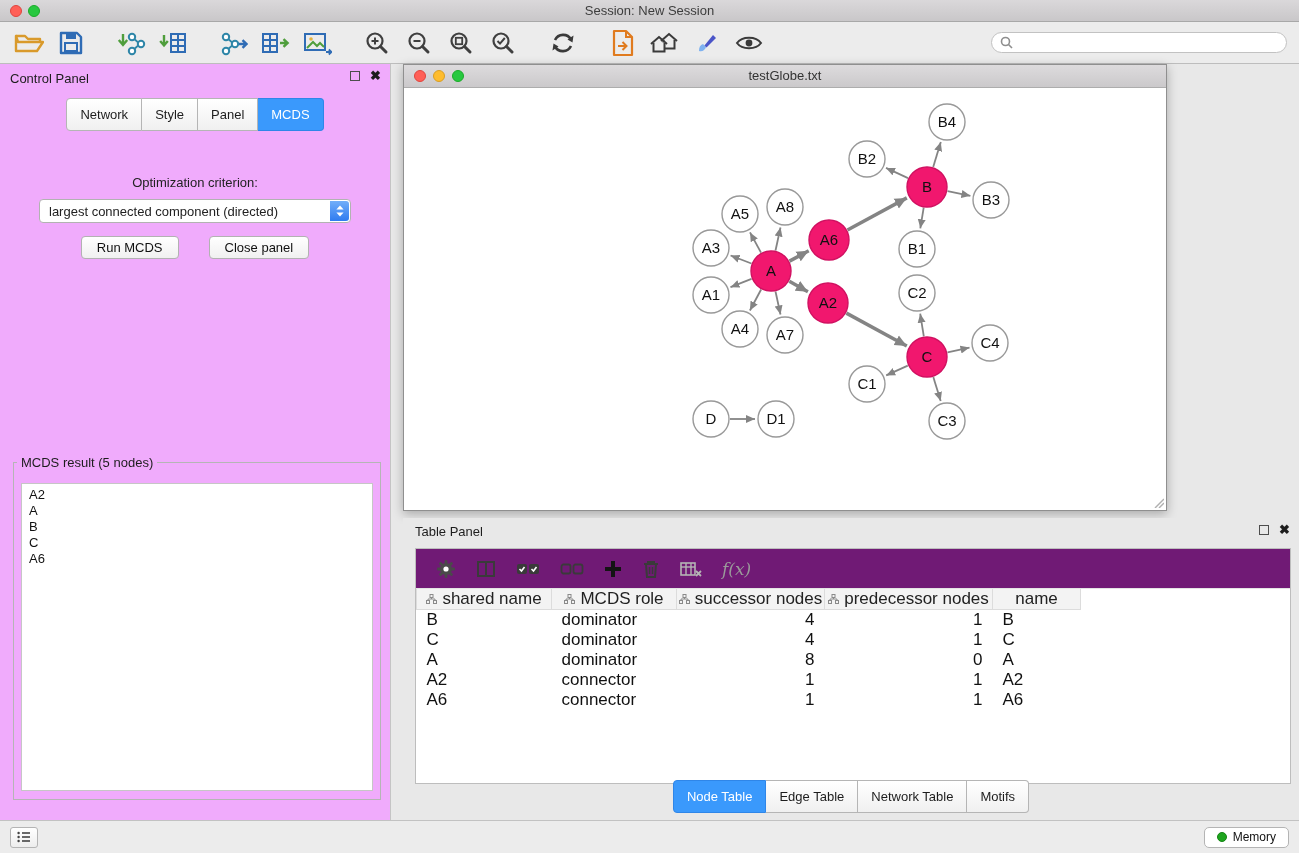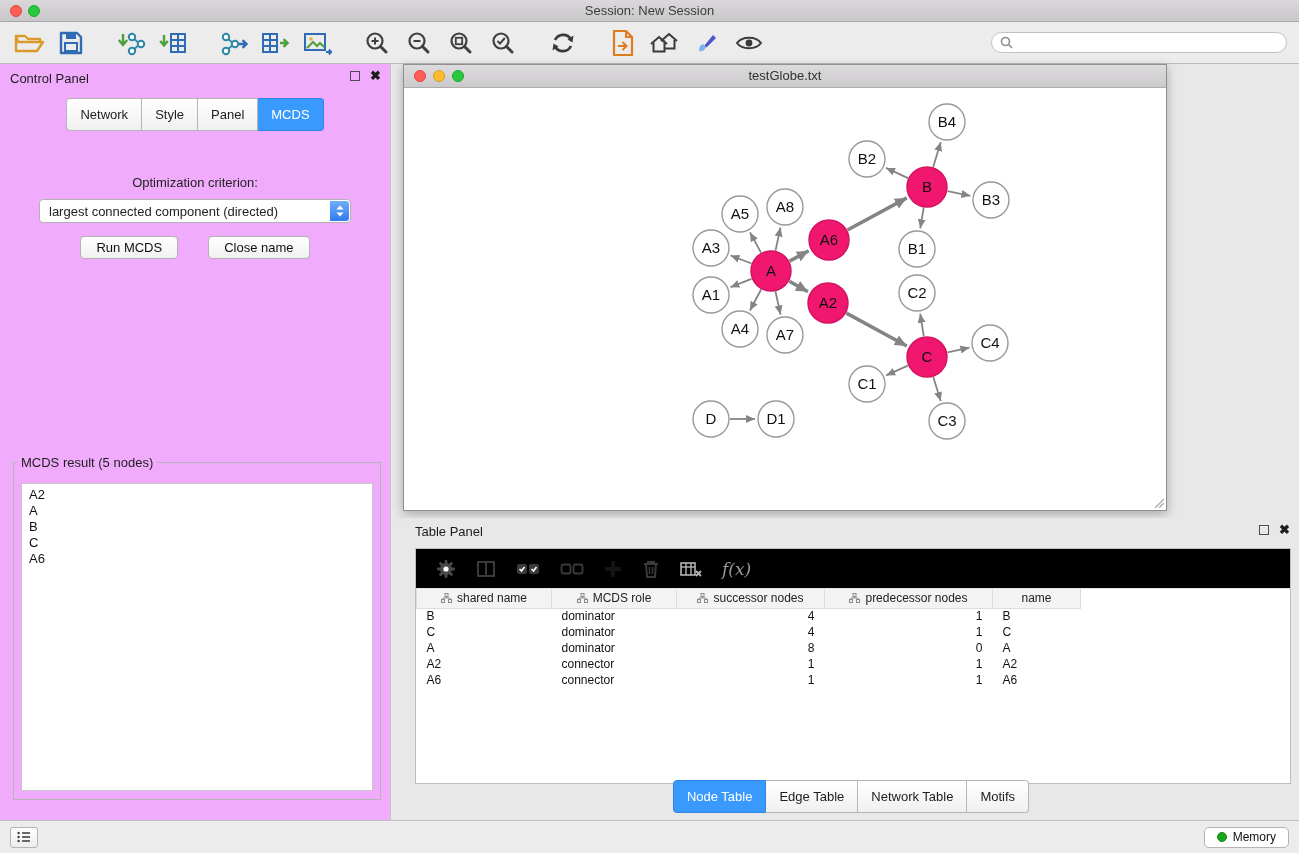--- a/index.html
+++ b/index.html
@@ -44,26 +44,26 @@
   
   .net-window{position:absolute;left:403px;top:64px;width:764px;height:447px;background:#fff;border:1px solid #8f8f8f;box-shadow:0 3px 10px rgba(0,0,0,0.28);}
   .net-titlebar{position:relative;height:23px;background:linear-gradient(#dddbdd,#cbc9cb);border-bottom:1px solid #adadad;text-align:center;font-size:13px;color:#333;line-height:22px;}
   .net-traffic{position:absolute;left:10px;top:5px;display:flex;gap:7px;}
   .net-canvas{position:absolute;top:24px;left:0;right:0;bottom:0;background:#fff;overflow:hidden;}
   .resize-grip{position:absolute;right:2px;bottom:2px;width:12px;height:12px;}
 
   
   .table-panel{position:absolute;left:403px;top:518px;right:0;bottom:33px;background:#e8e8e8;}
   .tp-header{position:relative;height:26px;padding:6px 12px 0;font-size:13px;color:#1d1d1d;}
-  .tp-body{position:absolute;left:12px;right:8px;top:30px;bottom:36px;background:#000000;border:1px solid #bdbdbd;overflow:hidden;}
+  .tp-body{position:absolute;left:12px;right:8px;top:30px;bottom:36px;background:#701a75;border:1px solid #bdbdbd;overflow:hidden;}
   .tp-toolbar{height:40px;display:flex;align-items:center;gap:20px;padding:0 20px;border-bottom:1px solid #e4e4e4;}
   .tp-tool{display:flex;align-items:center;justify-content:center;}
   .fx{font-family:"DejaVu Serif",serif;font-style:italic;font-size:17px;color:#9a9a9a;}
   .tp-table{position:absolute;left:0;right:0;top:40px;bottom:0;overflow:hidden;background:#fff;}
-  table.data{border-collapse:collapse;font-size:12px;table-layout:fixed;width:100%;}
+  table.data{border-collapse:collapse;font-size:17px;table-layout:fixed;width:100%;}
   table.data th{background:#f3f3f3;border:1px solid #dcdcdc;border-top:none;font-weight:normal;height:19px;color:#222;}
   table.data th .th-inner{display:flex;align-items:center;justify-content:center;gap:5px;}
   table.data th.filler{background:#fff;border:none;}
   table.data td{height:16px;padding:0 10px;color:#111;white-space:nowrap;overflow:hidden;}
   td.num{text-align:right;}
   .tp-tabs{position:absolute;bottom:7px;left:0;right:0;display:flex;justify-content:center;}
 
   
   .statusbar{position:absolute;left:0;right:0;bottom:0;height:33px;background:#ececec;border-top:1px solid #c2c2c2;display:flex;align-items:center;padding:0 10px;}
   .list-btn{width:28px;height:21px;border:1px solid #b4b4b4;border-radius:3px;background:linear-gradient(#ffffff,#ededed);display:flex;align-items:center;justify-content:center;}
@@ -252,21 +252,21 @@
     <span>largest connected component (directed)</span>
     <span class="dd-stepper">
       <svg width="8" height="12" viewBox="0 0 8 12">
         <polygon points="4,0.5 7.6,4.6 0.4,4.6" fill="#fff"></polygon>
         <polygon points="0.4,7.4 7.6,7.4 4,11.5" fill="#fff"></polygon>
       </svg>
     </span>
   </div>
   <div class="btn-row">
     <button class="btn">Run MCDS</button>
-    <button class="btn">Close name</button>
+    <button class="btn">Close panel</button>
   </div>
   <fieldset class="result">
     <legend>MCDS result (5 nodes)</legend>
     <div class="result-list">
       <div>A2</div>
       <div>A</div>
       <div>B</div>
       <div>C</div>
       <div>A6</div>
     </div>

